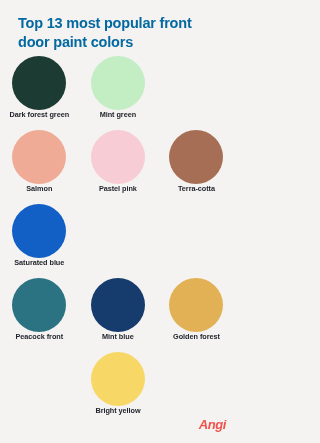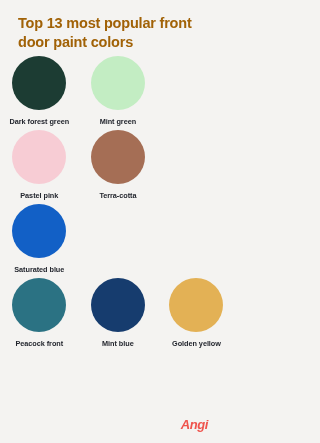--- a/index.html
+++ b/index.html
@@ -22,21 +22,21 @@
     box-sizing: border-box;
   }
   .title {
     position: absolute;
     left: 18px;
     top: 14px;
     width: 200px;
     font-size: 14.5px;
     line-height: 1.28;
     font-weight: bold;
-    color: #a16207;
+    color: #0369a1;
     letter-spacing: -0.2px;
   }
   .grid {
     position: absolute;
     left: 0;
     top: 56px;
     width: 236px;
   }
   .row {
     display: flex;
@@ -54,31 +54,31 @@
     flex-direction: column;
     align-items: center;
   }
   .circle {
     width: 54px;
     height: 54px;
     border-radius: 50%;
     flex: 0 0 auto;
   }
   .swatch-label {
-    margin-top: 7px;
+    margin-top: 0;
     font-size: 7.3px;
     font-weight: bold;
     color: #23262e;
     text-align: left;
     letter-spacing: -0.05px;
     white-space: nowrap;
   }
   .logo {
     position: absolute;
-    right: 28px;
+    right: 10px;
     bottom: 12px;
     font-size: 13px;
     font-weight: bold;
     font-style: italic;
     color: #ef534c;
     letter-spacing: -0.4px;
     line-height: 1;
   }
 </style>
 </head>
@@ -96,20 +96,24 @@
         <div class="swatch-label">Dark forest green</div>
       </div>
       <div class="swatch">
         <div class="circle" style="background:#c3edc3"></div>
         <div class="swatch-label">Mint green</div>
       </div>
     </div>
 
     <div class="row">
       <div class="swatch">
+        <div class="circle" style="background:#efab95"></div>
+        <div class="swatch-label">Salmon</div>
+      </div>
+      <div class="swatch">
         <div class="circle" style="background:#f7ccd4"></div>
         <div class="swatch-label">Pastel pink</div>
       </div>
       <div class="swatch">
         <div class="circle" style="background:#a56e55"></div>
         <div class="swatch-label">Terra-cotta</div>
       </div>
     </div>
 
     <div class="row">
@@ -123,22 +127,28 @@
       <div class="swatch">
         <div class="circle" style="background:#2b7283"></div>
         <div class="swatch-label">Peacock front</div>
       </div>
       <div class="swatch">
         <div class="circle" style="background:#163c6e"></div>
         <div class="swatch-label">Mint blue</div>
       </div>
       <div class="swatch">
         <div class="circle" style="background:#e3b155"></div>
-        <div class="swatch-label">Golden yellow</div>
+        <div class="swatch-label">Golden forest</div>
       </div>
     </div>
 
+    <div class="row single">
+      <div class="swatch">
+        <div class="circle" style="background:#f7d867"></div>
+        <div class="swatch-label">Bright yellow</div>
+      </div>
+    </div>
 
   </div>
 
   <div class="logo">Angi</div>
 
 </div>
 
 </body></html>

